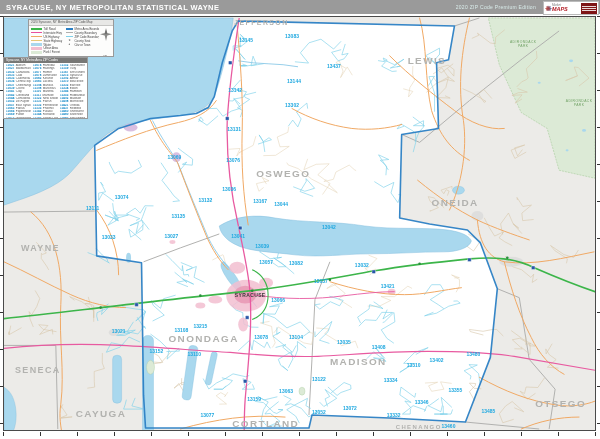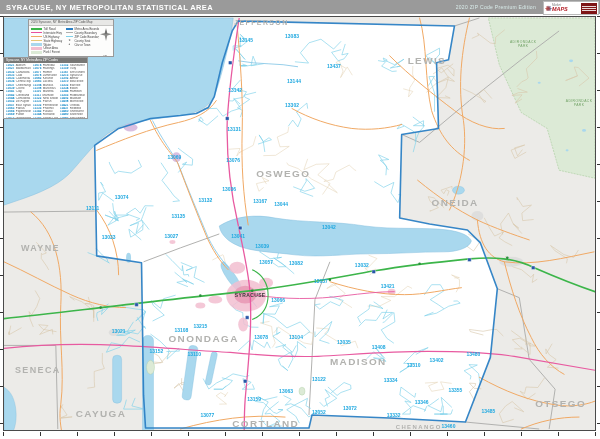--- a/index.html
+++ b/index.html
@@ -61,21 +61,21 @@
   .zt-row{font-size:3px;line-height:3.3px;white-space:nowrap;overflow:hidden;display:flex;gap:1.5px;}
   .zt-zip{color:#0a84c4;font-weight:bold;}
   .zt-name{color:#555;}
 </style>
 </head>
 <body>
 
 <div class="screen">
 
   <div class="titlebar">
-    <span class="title">SYRACUSE, NY METROPOLITAN STATISTICAL AREA</span>
+    <span class="title">SYRACUSE, NY METROPOLITAN STATISTICAL WAYNE</span>
     <span class="edition">2020 ZIP Code Premium Edition</span>
   </div>
 
   <div class="logo">
     <span class="logo-mark">❋</span>
     <span class="lstack">
       <i class="logo-prefix">Market</i>
       <b class="logo-brand">MAPS</b>
     </span>
     <span class="logo-red">

